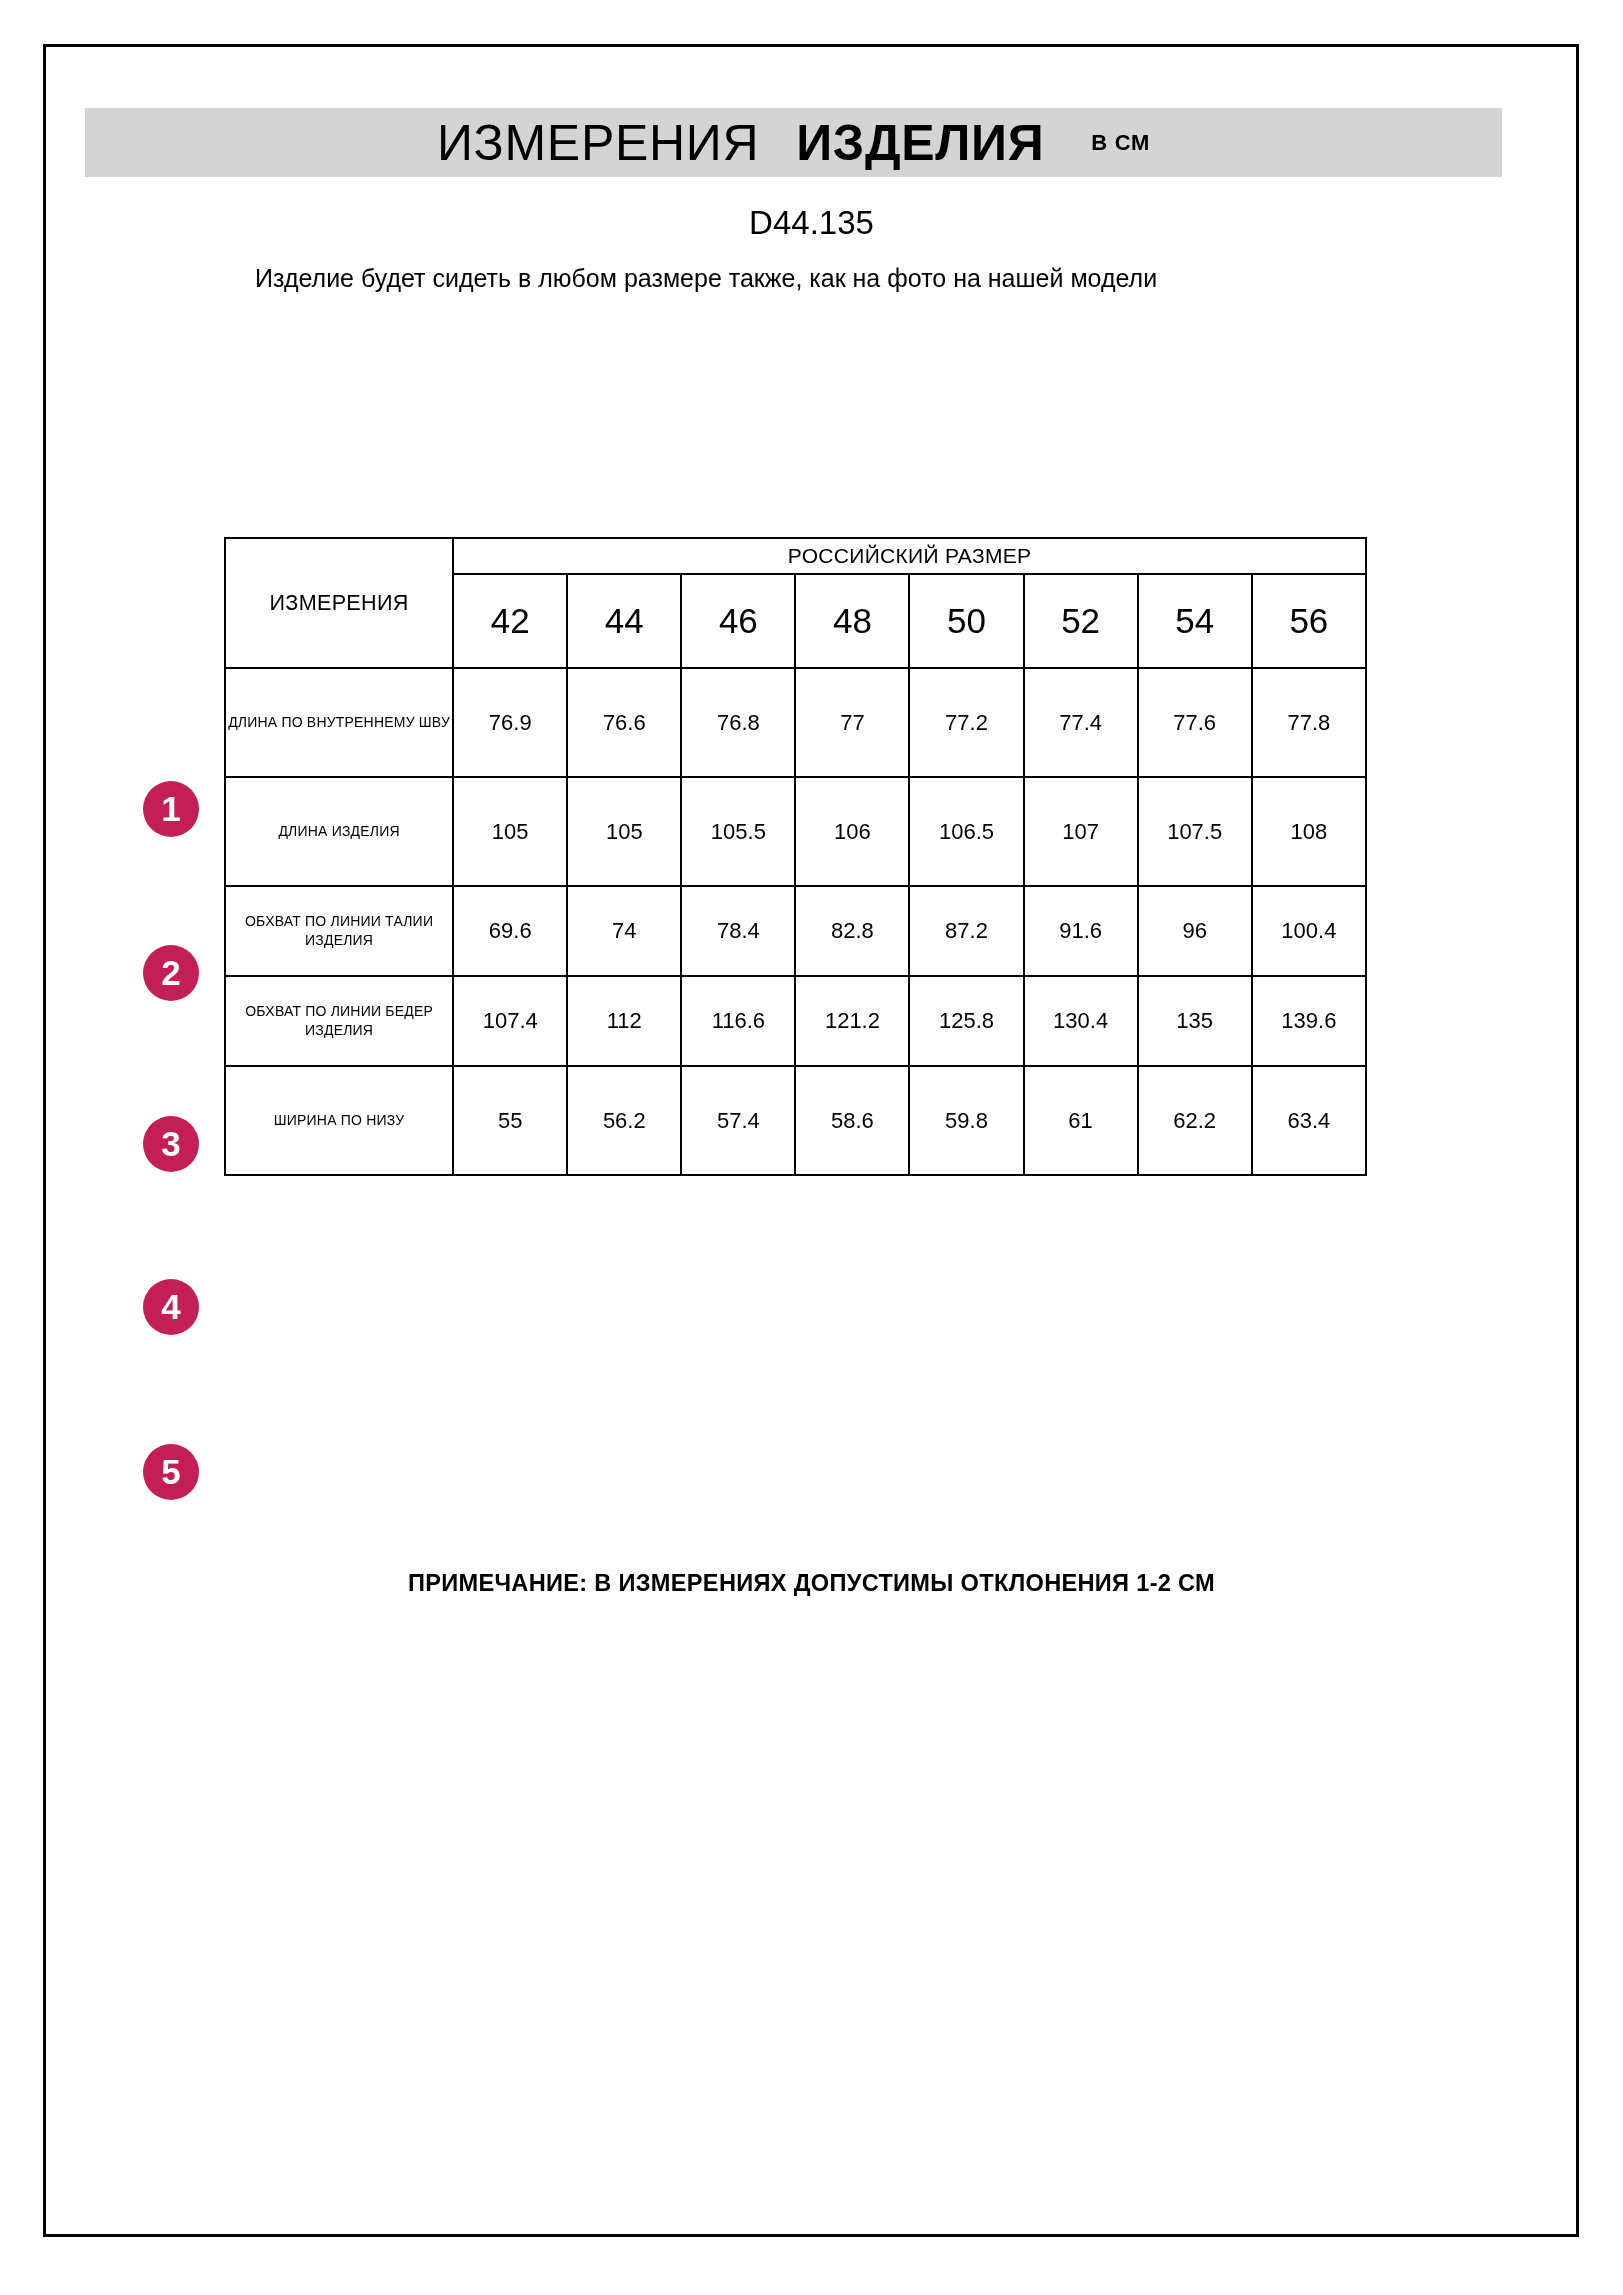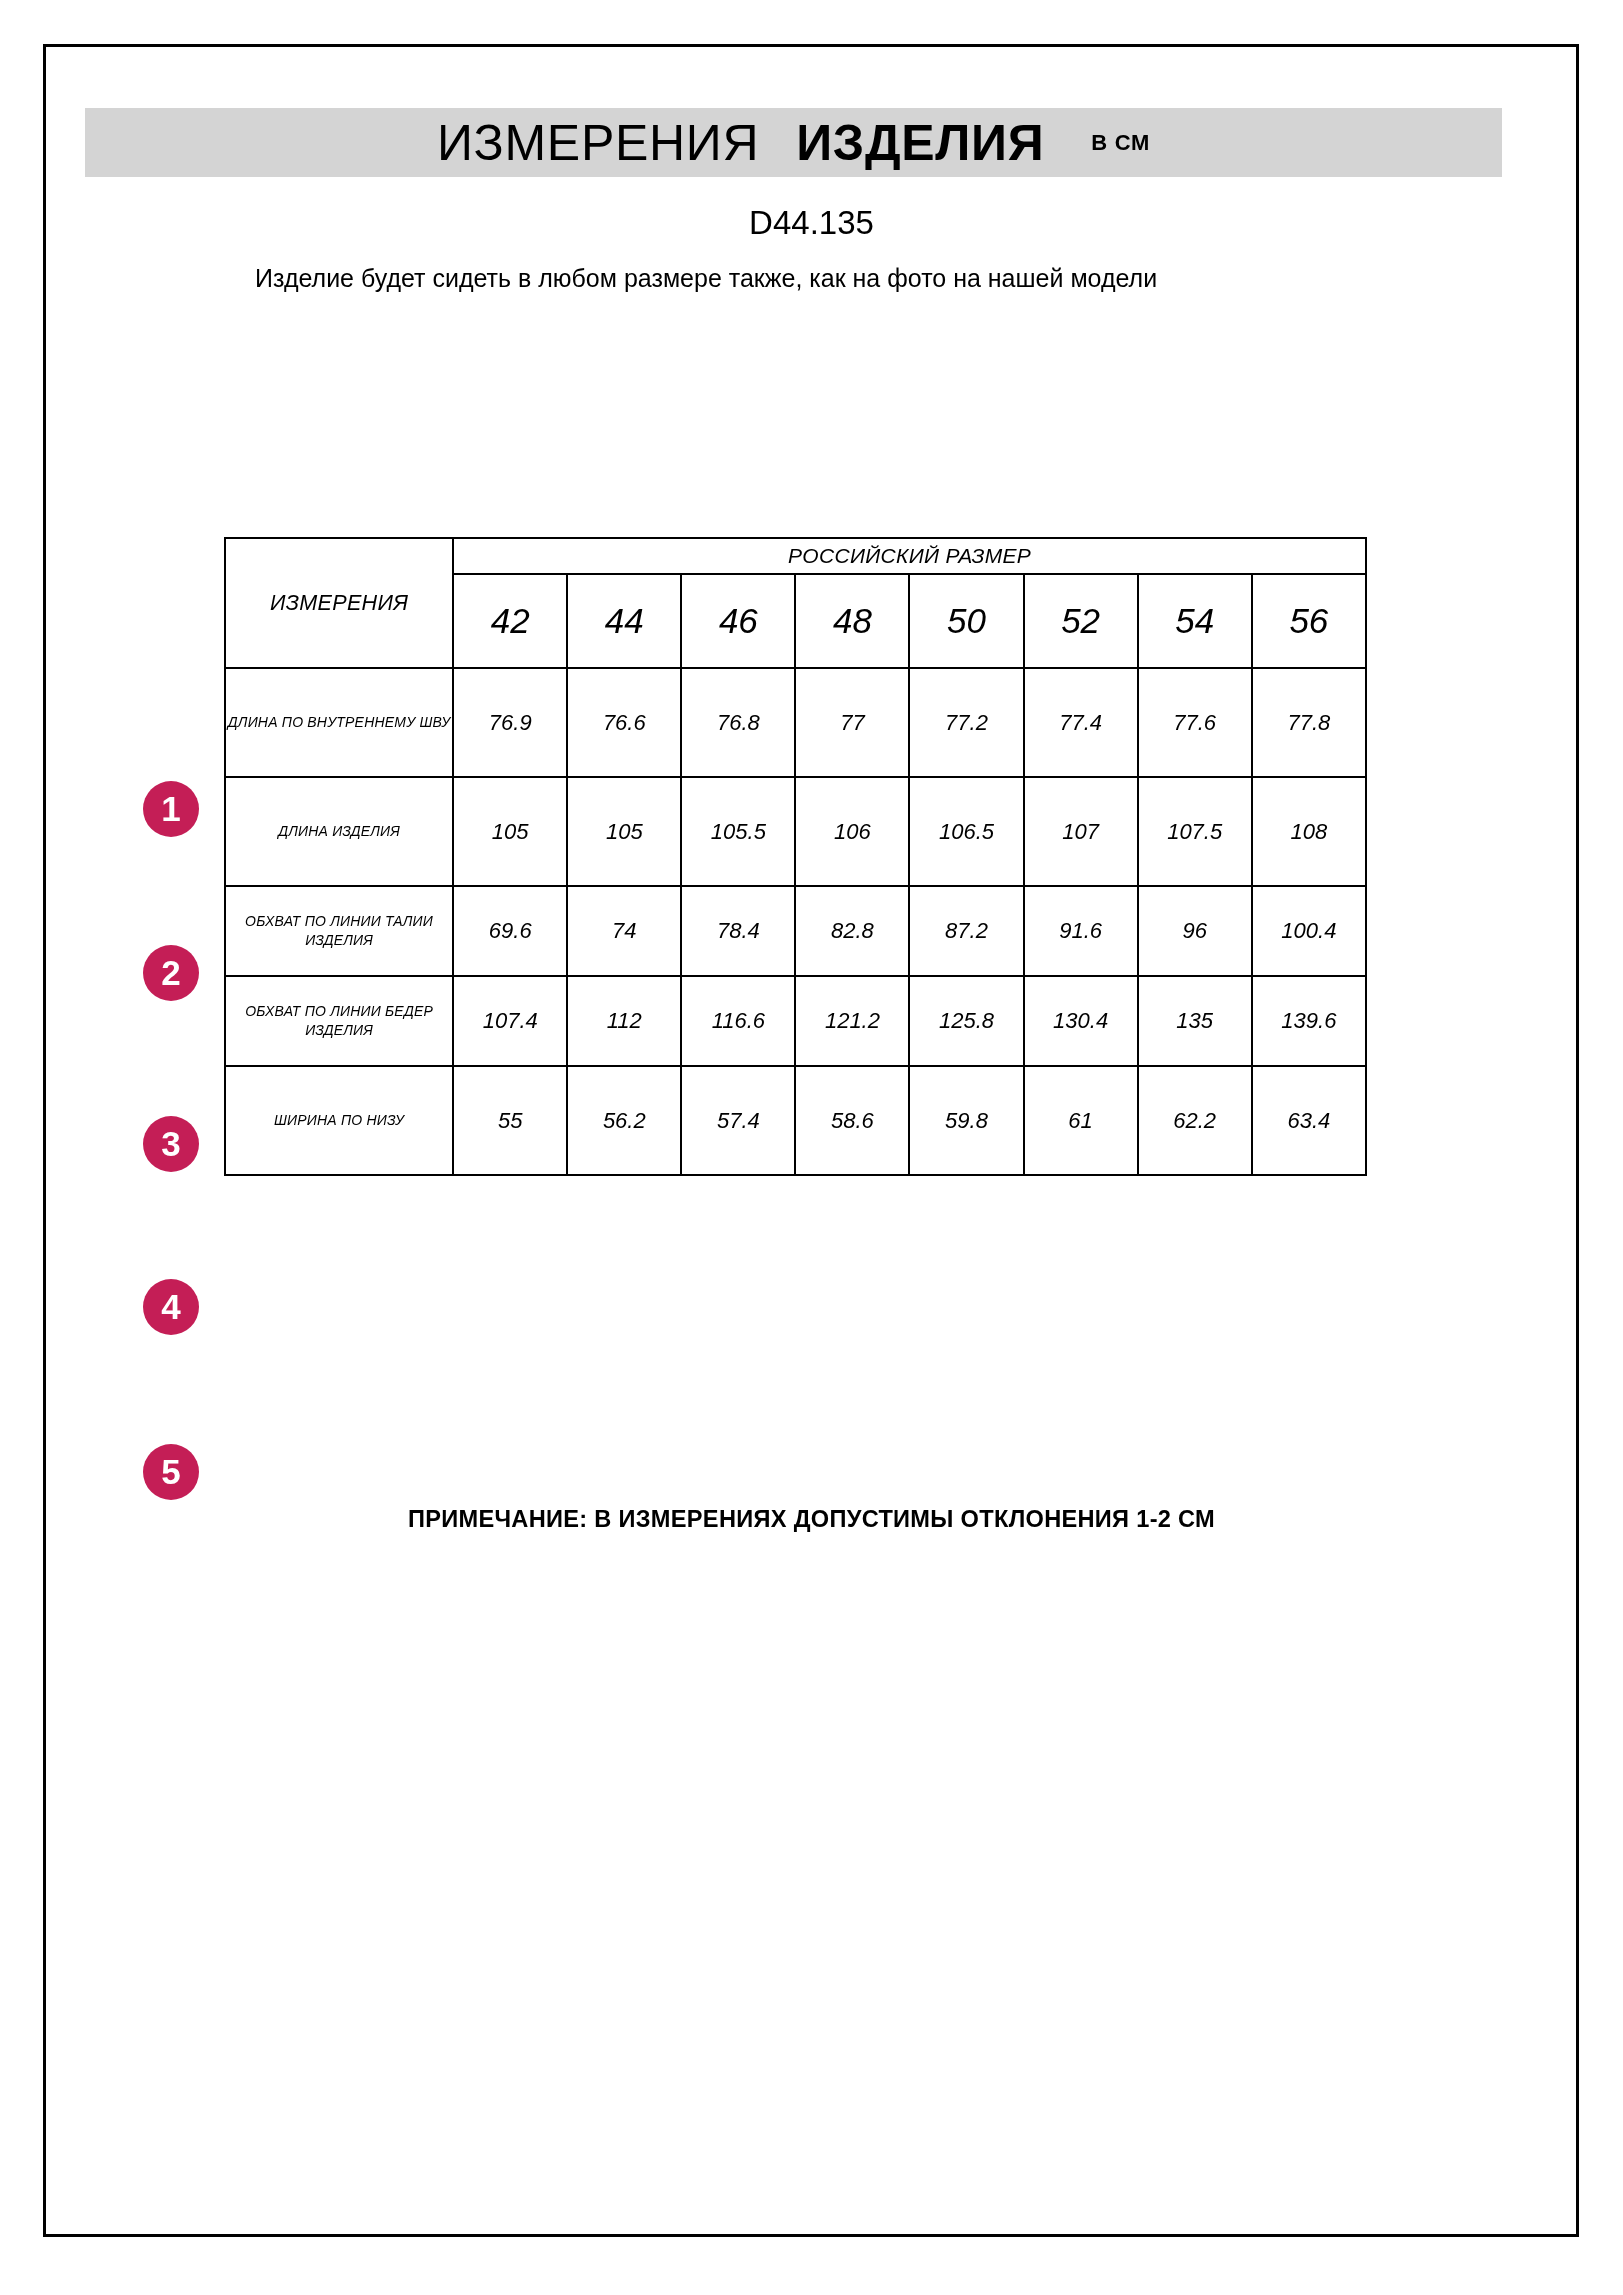--- a/index.html
+++ b/index.html
@@ -93,21 +93,20 @@
     width: 1143px;
     table-layout: fixed;
   }
   table.size-table td,
   table.size-table th {
     border: 2px solid #000000;
     text-align: center;
     vertical-align: middle;
     font-weight: 400;
     padding: 0;
-    font-style: italic;
   }
   col.c-label { width: 228px; }
   col.c-size  { width: 114px; }
 
   th.group-head {
     height: 34px;
     font-size: 21px;
     font-weight: 400;
     letter-spacing: 0.3px;
   }
@@ -147,21 +146,21 @@
     display: flex;
     align-items: center;
     justify-content: center;
     left: 143px;
   }
 
   
   .note {
     position: absolute;
     left: 0;
-    top: 1506px;
+    top: 1570px;
     width: 1623px;
     text-align: center;
     font-size: 23.6px;
     font-weight: 700;
     letter-spacing: 0.3px;
   }
 </style>
 </head>
 <body>
 

